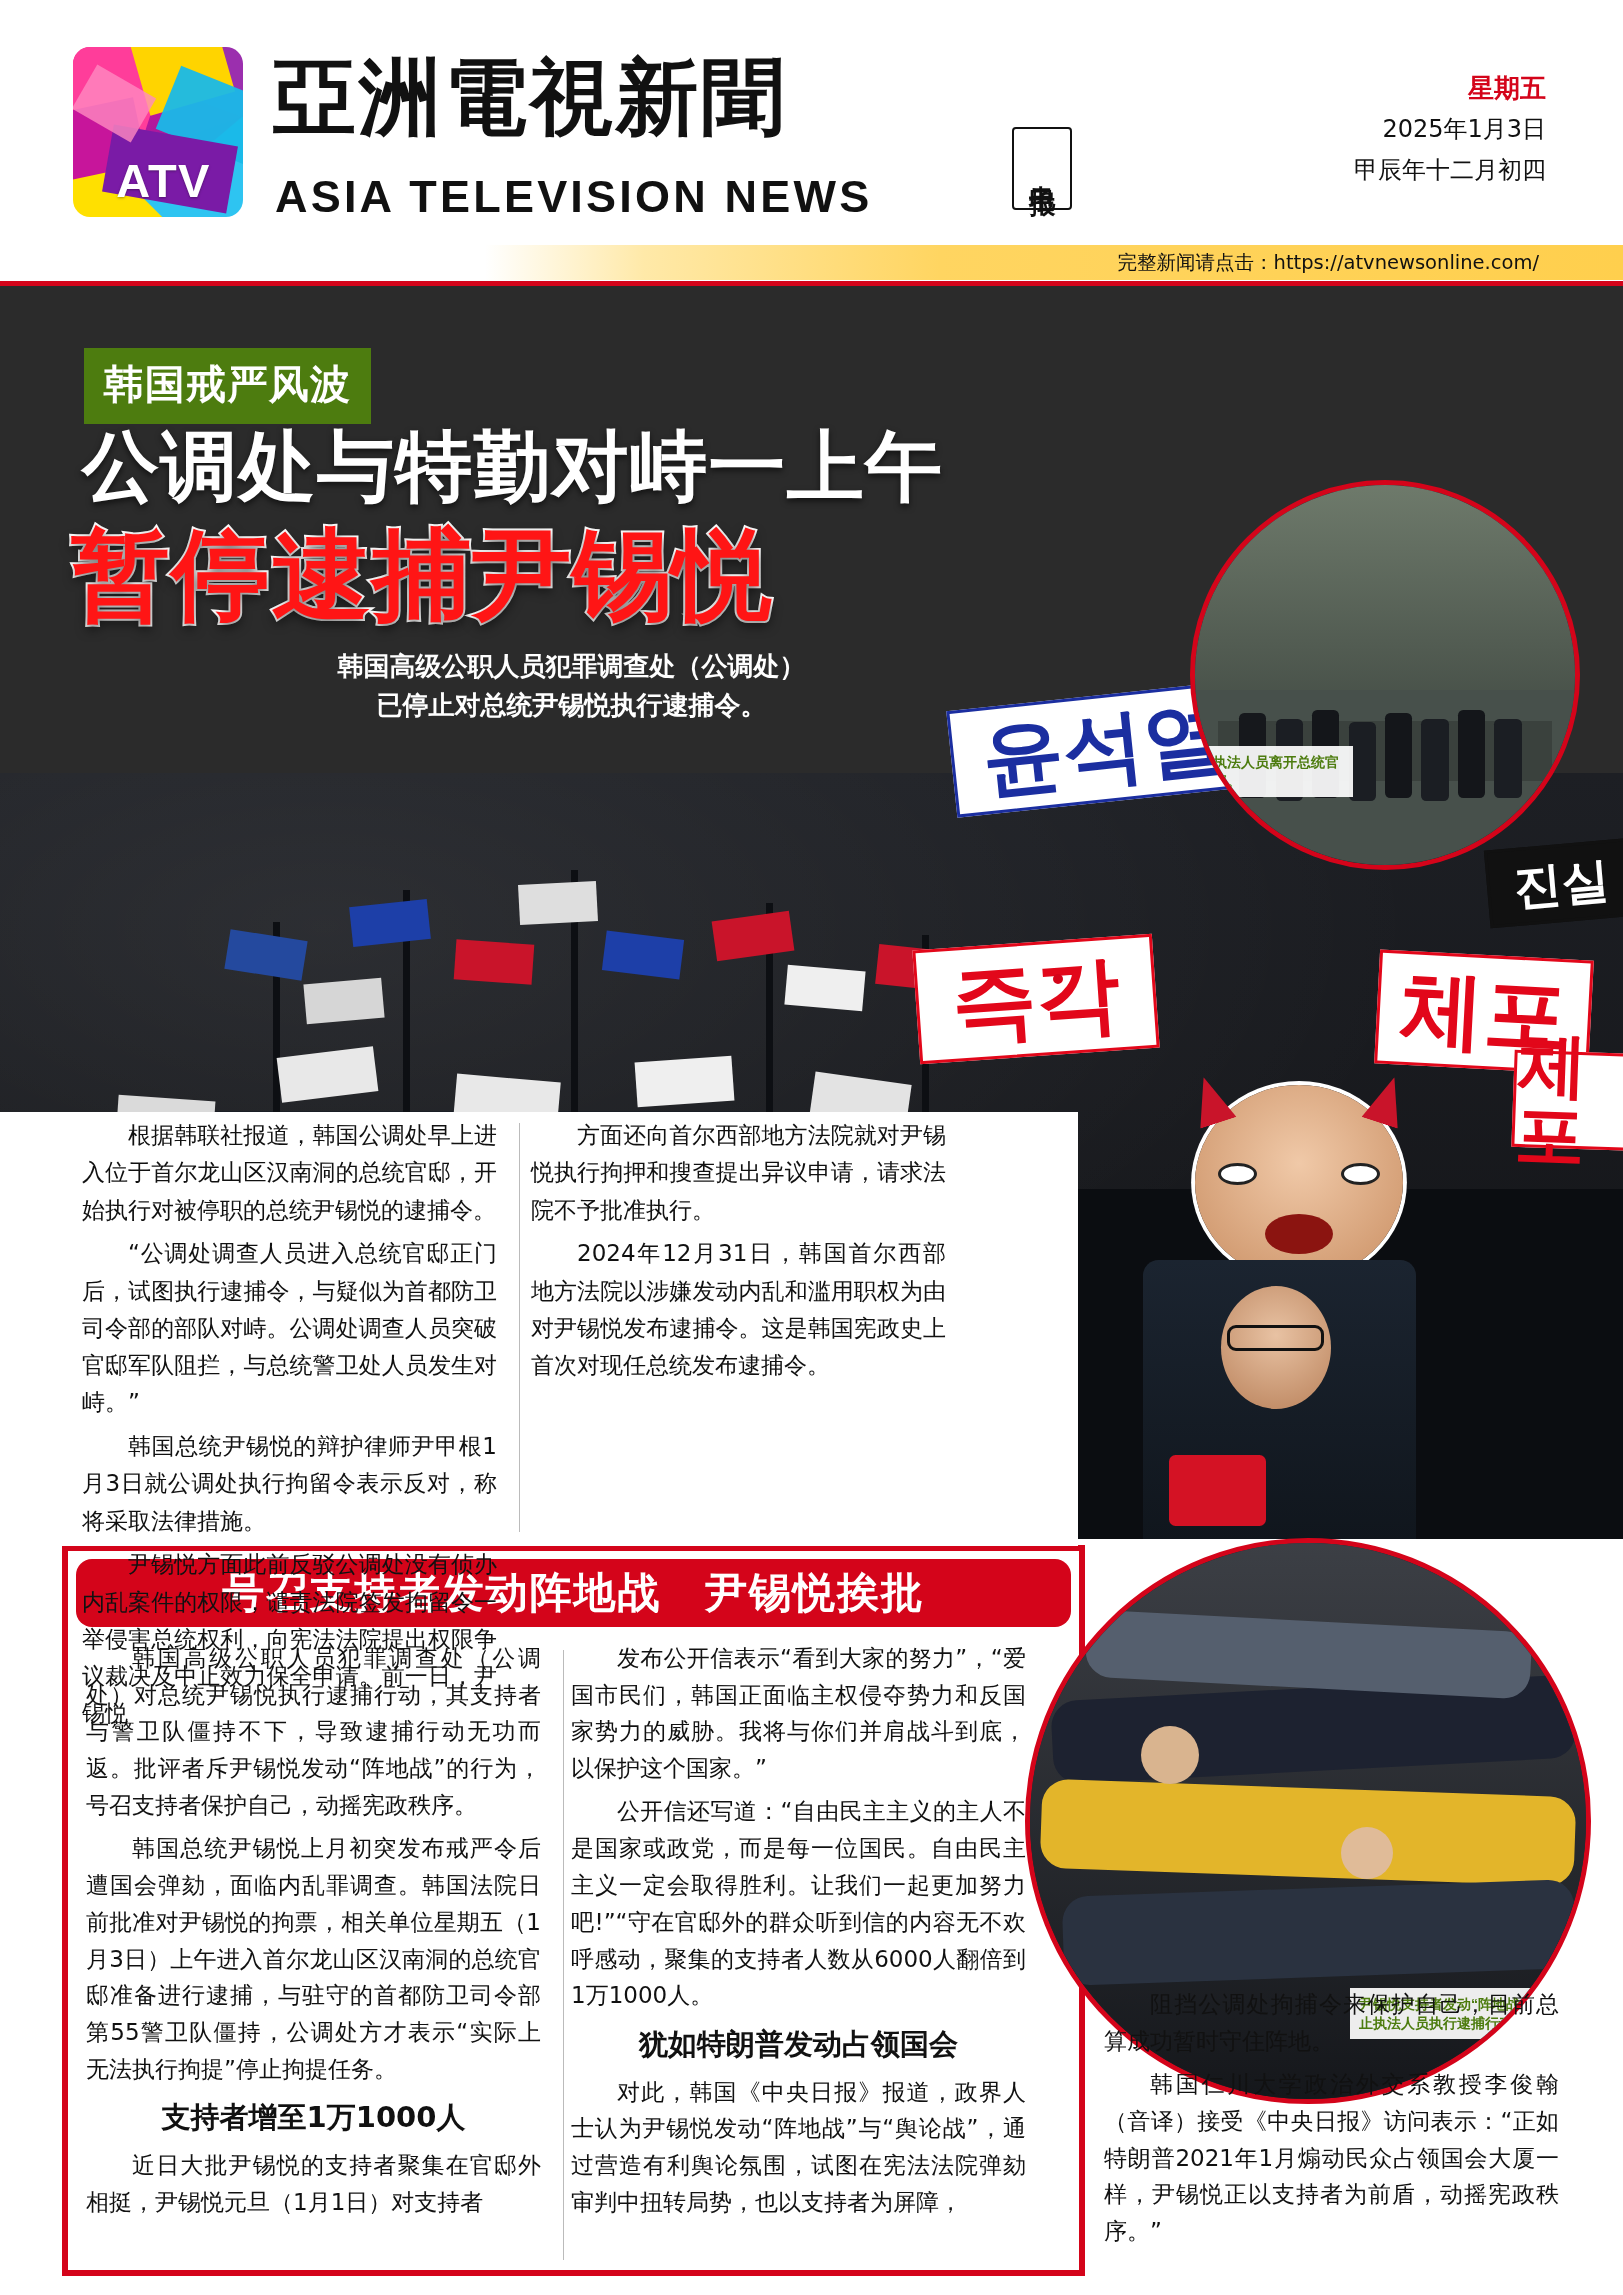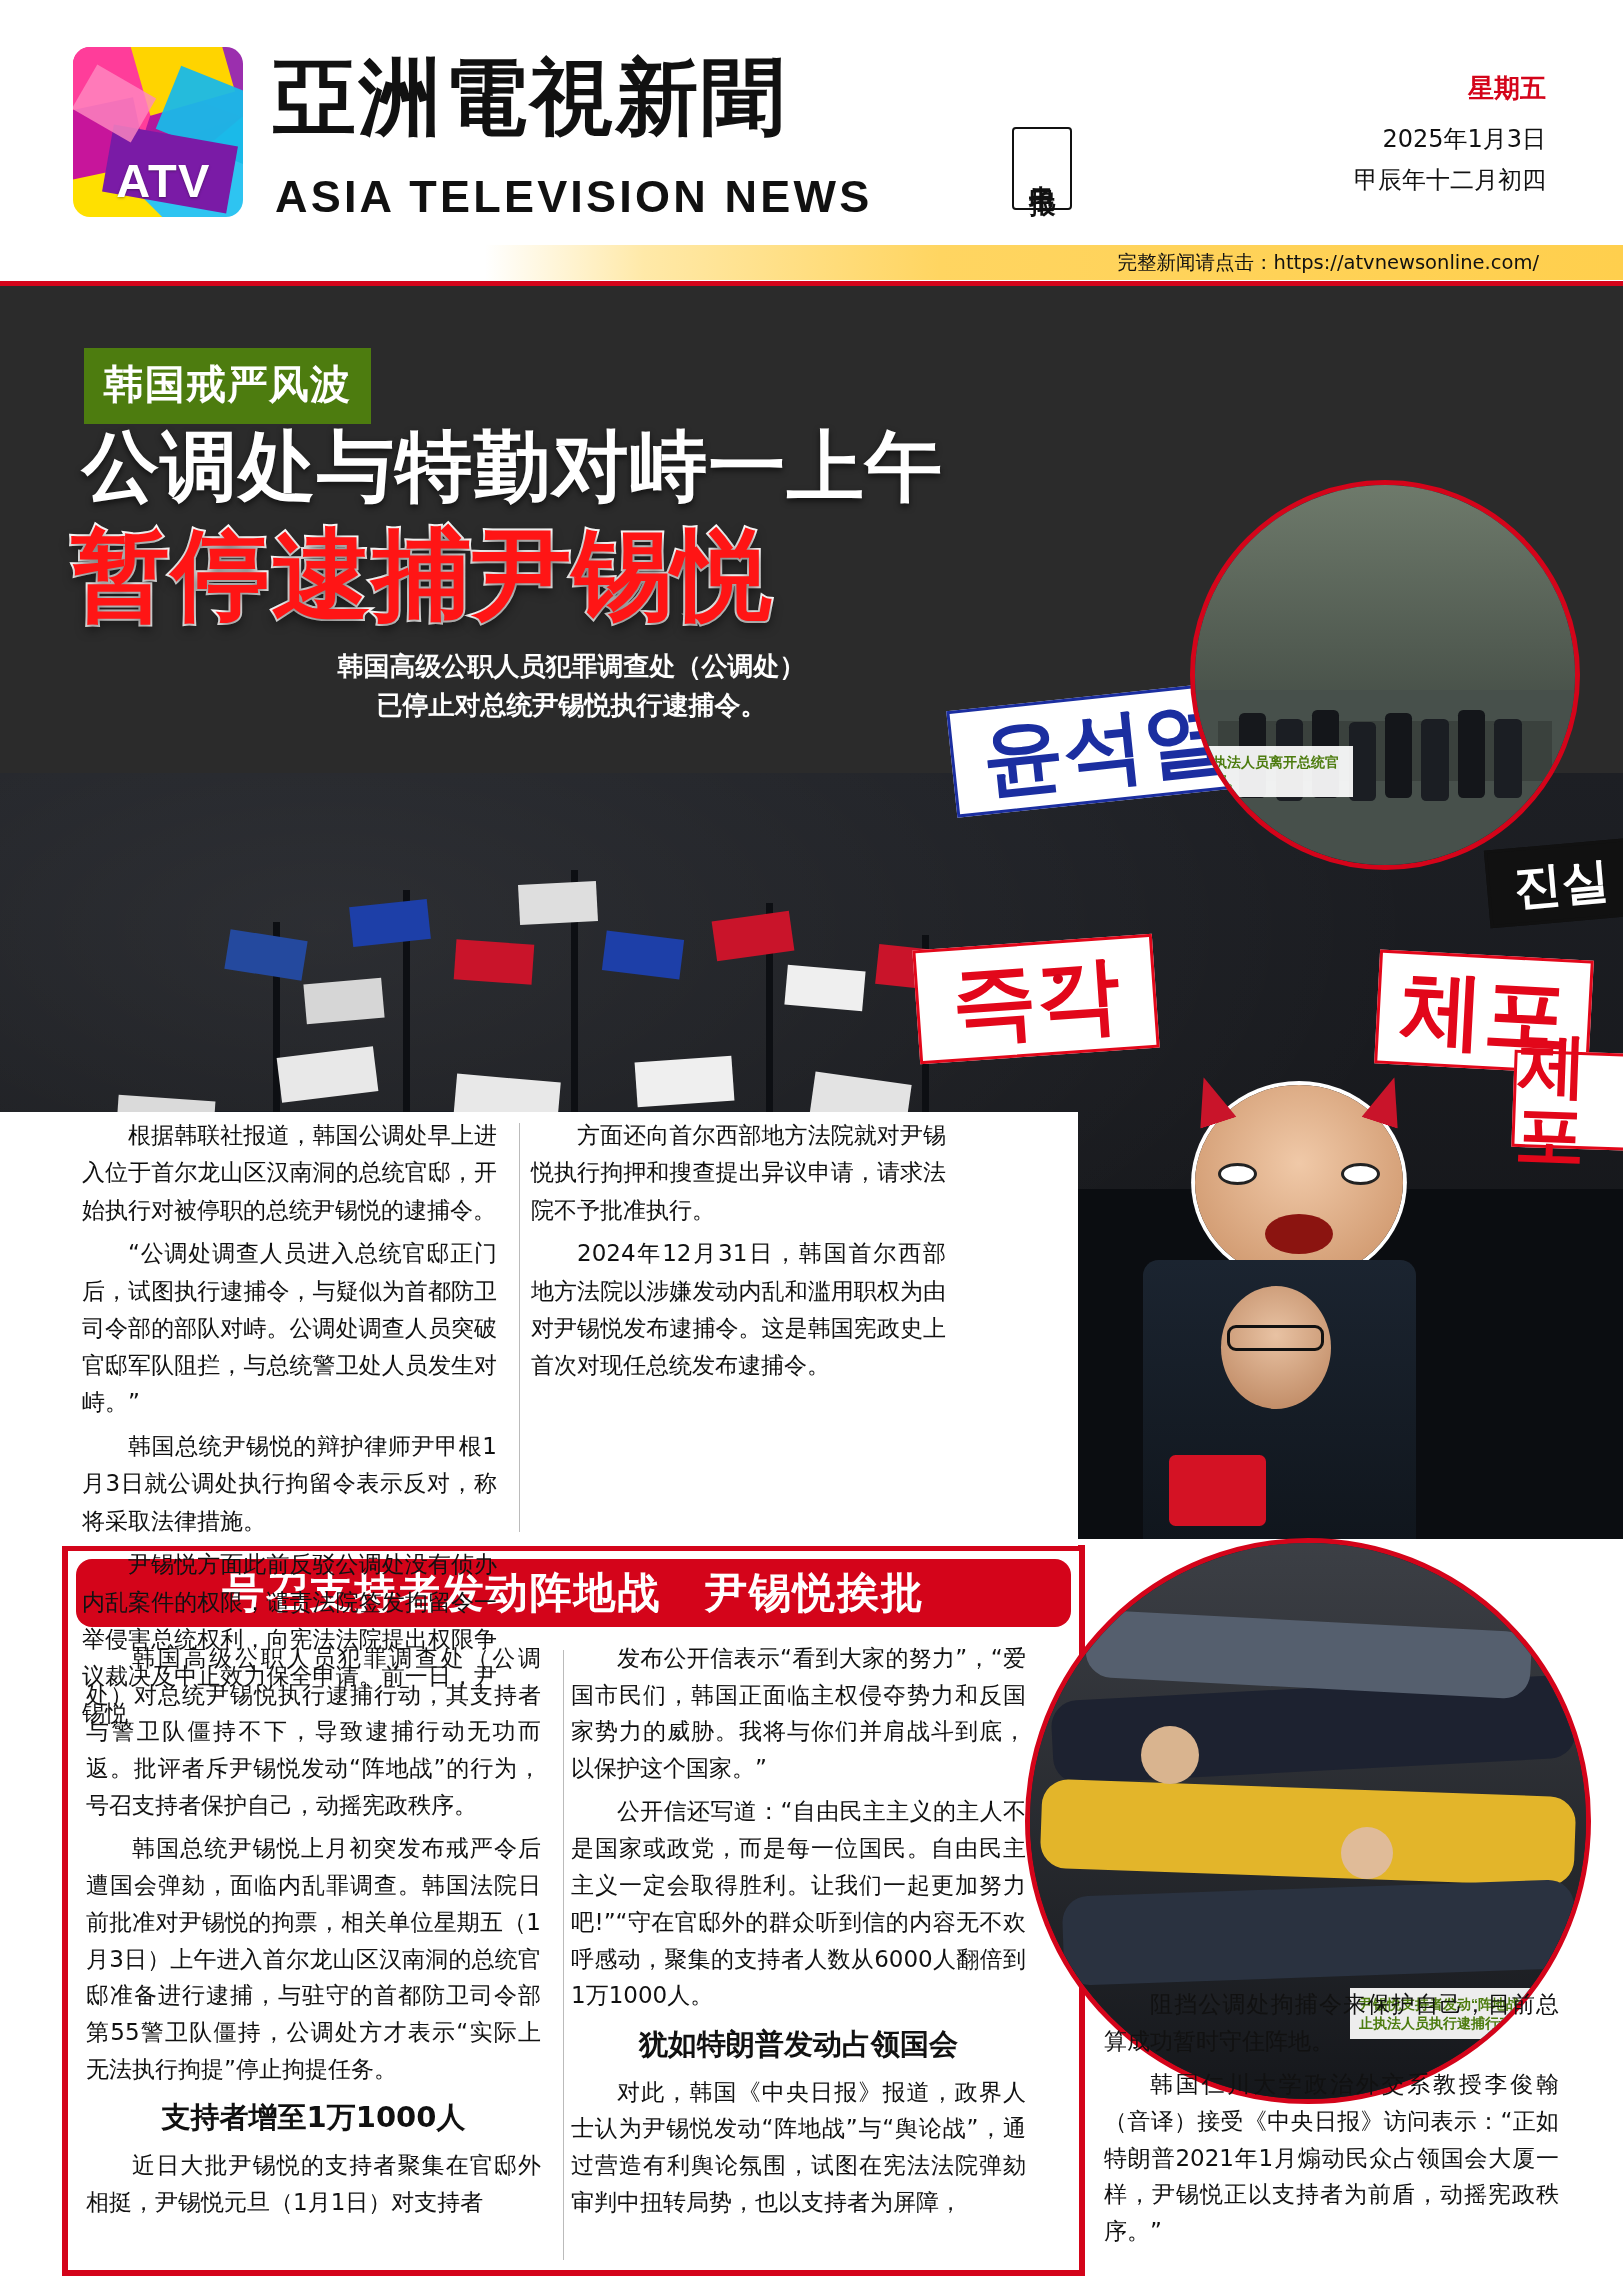--- a/index.html
+++ b/index.html
@@ -47,21 +47,21 @@
     letter-spacing:3.2px;
   }
   .ebao {
     position:absolute; left:1012px; top:127px; width:60px; height:83px;
     border:2.6px solid #111; border-radius:3.9px;
     display:flex; flex-direction:column; align-items:center; justify-content:center;
     font-family:"DejaVu Sans", sans-serif; font-size:26px; font-weight:bold; color:#111; line-height:1.05;
   }
   .date-block { position:absolute; right:77px; top:71px; text-align:right; }
   .date-block .dow { color:#d4041a; font-size:26px; font-weight:bold; font-family:"DejaVu Sans", sans-serif; }
-  .date-block .greg { color:#111; font-size:24px; margin-top:17px; font-family:"DejaVu Sans", sans-serif; }
+  .date-block .greg { color:#111; font-size:24px; margin-top:7px; font-family:"DejaVu Sans", sans-serif; }
   .date-block .lunar { color:#111; font-size:24px; margin-top:9px; font-family:"DejaVu Sans", sans-serif; }
   .url-bar {
     position:absolute; right:0; top:245px; height:35px; width:1138px;
     background: linear-gradient(90deg, #ffffff 0%, #ffe9a8 14%, #ffd561 40%, #ffcf4d 100%);
     display:flex; align-items:center; justify-content:flex-end; padding-right:84px;
     font-size:19.5px; color:#111; font-family:"DejaVu Sans", sans-serif;
   }
   .rule { position:absolute; left:0; right:0; top:281px; height:5.2px; background:#d4041a; }
 
   

